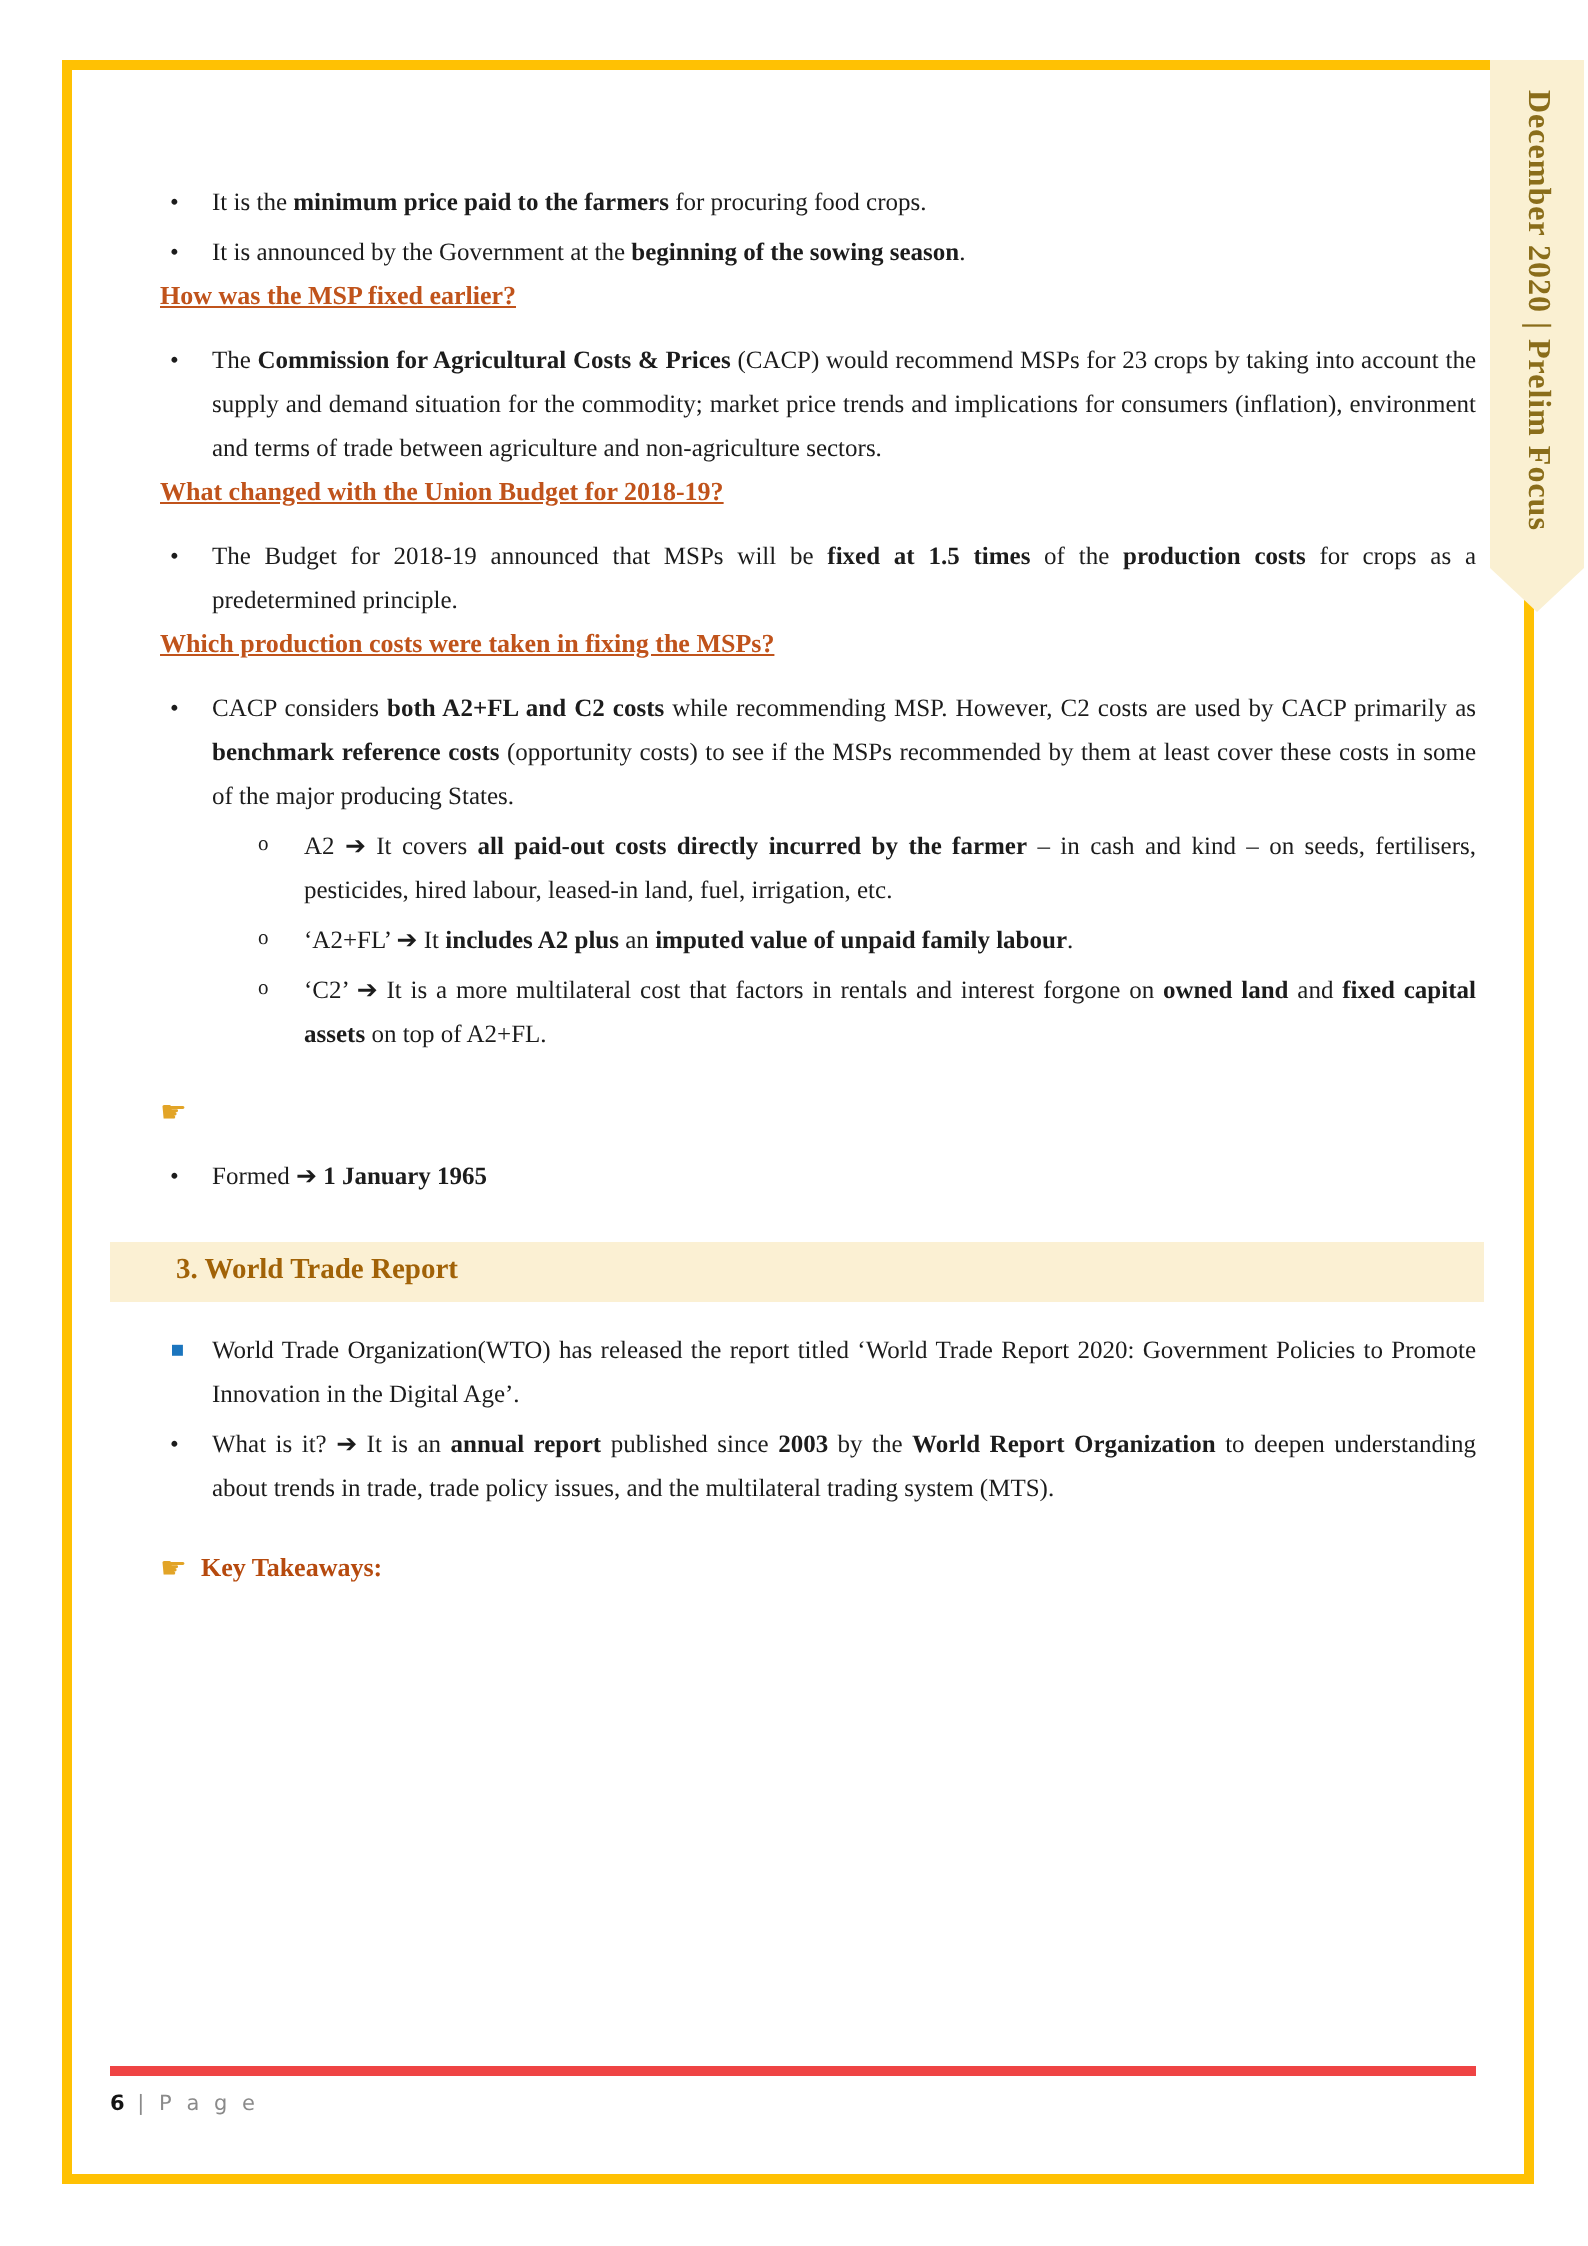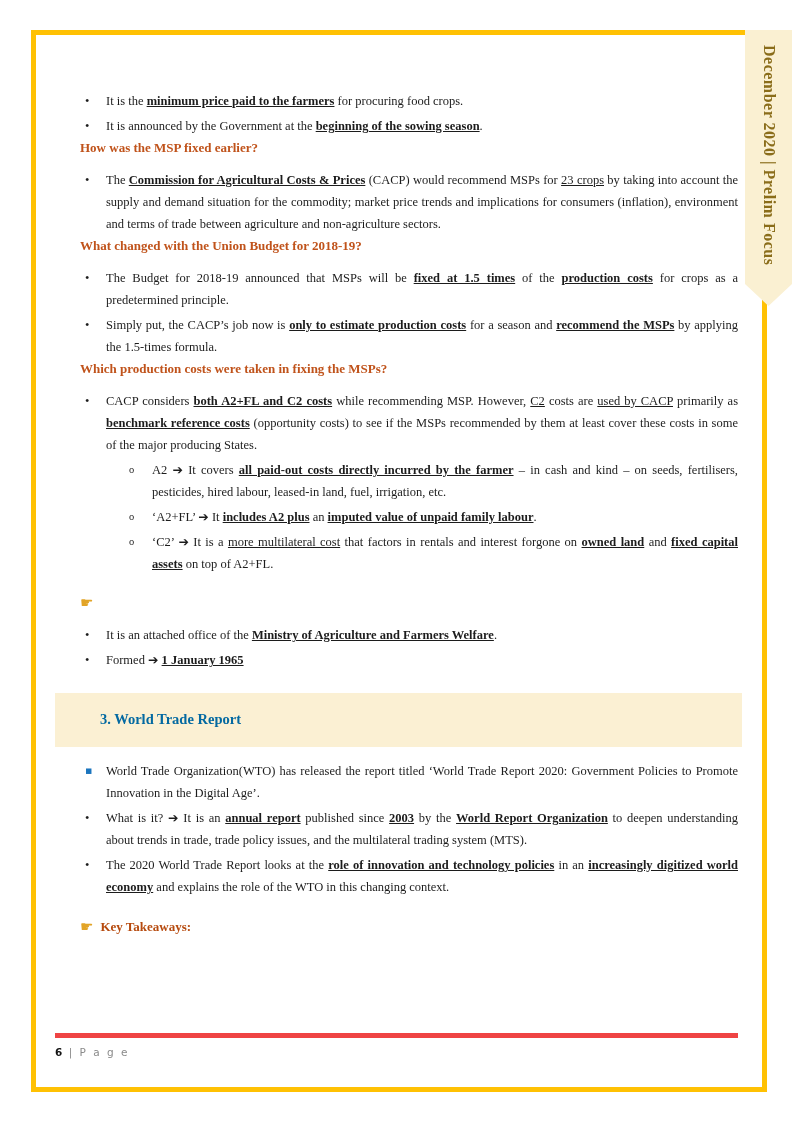--- a/index.html
+++ b/index.html
@@ -31,34 +31,34 @@
      text-align:justify;
      font-family:"Liberation Serif","DejaVu Sans",serif;}
   li.dot::before{content:"\2022";position:absolute;left:5px;top:0;color:var(--ink);}
   li.sq::before{content:"\25AA";position:absolute;left:5px;top:0;color:var(--blue);
                 font-size:11px;font-family:"DejaVu Sans",sans-serif;}
   ul.sub{margin:1px 0 2px 0;}
   ul.sub li{padding-left:72px;}
   ul.sub li::before{content:"o";position:absolute;left:49px;top:0;font-size:10.5px;}
 
   h2,h3{font-family:"Liberation Serif", serif;}
-  h3.hq{color:var(--orange);font-size:13px;font-weight:bold;margin:0 0 13px 0;}
+  h3.hq{color:var(--orange);font-size:13px;font-weight:bold;margin:0 0 13px 0;text-decoration:underline;}
   h3.hb{color:var(--blue);font-size:13px;font-weight:bold;margin:17px 0 13px 0;}
   h3.hf{color:var(--rust);font-size:13px;font-weight:bold;margin:21px 0 13px 0;
         display:flex;align-items:center;}
   .finger{color:var(--finger);font-size:15px;margin-right:7px;line-height:1;
           font-family:"DejaVu Sans",sans-serif;}
 
   .band{background:var(--band-bg);margin:22px -4px 13px -25px;
         padding:6px 0 7px 33px;}
-  .band h2{margin:12px;font-size:14.5px;font-weight:bold;color:#0369a1;}
+  .band h2{margin:0;font-size:14.5px;font-weight:bold;color:#a16207;}
 
   
   .r-b{font-weight:bold;}
-  .r-u{text-decoration:underline;}
+  .r-u{}
 
   .footer{position:absolute;left:55px;right:56px;top:1033px;
           border-top:5px solid #ef4444;padding-top:8px;
           font-family:"DejaVu Sans",sans-serif;font-size:10.5px;}
   .footer .num{font-weight:bold;color:#141414;}
   .footer .lbl{color:#8a8a8a;letter-spacing:2px;margin-left:3px;}
 </style>
 </head>
 <body>
 
@@ -78,52 +78,49 @@
     </ul>
 
     <h3 class="hq">How was the MSP fixed earlier?</h3>
     <ul>
       <li class="dot"><span>The </span><span class="r-b r-u">Commission for Agricultural Costs &amp; Prices</span><span> (CACP) would recommend MSPs for </span><span class="r-u">23 crops</span><span> by taking into account the supply and demand situation for the commodity; market price trends and implications for consumers (inflation), environment and terms of trade between agriculture and non-agriculture sectors.</span></li>
     </ul>
 
     <h3 class="hq">What changed with the Union Budget for 2018-19?</h3>
     <ul>
       <li class="dot"><span>The Budget for 2018-19 announced that MSPs will be </span><span class="r-b r-u">fixed at 1.5 times</span><span> of the </span><span class="r-b r-u">production costs</span><span> for crops as a predetermined principle.</span></li>
-      <li class="dot"><span>Simply put, the CACP’s job now is </span><span class="r-b r-u">only to estimate production costs</span><span> for a season and </span><span class="r-b r-u">recommend the MSPs</span><span> by applying the 1.5-times formula.</span></li>
     </ul>
 
     <h3 class="hq">Which production costs were taken in fixing the MSPs?</h3>
     <ul>
       <li class="dot"><span>CACP considers </span><span class="r-b r-u">both A2+FL and C2 costs</span><span> while recommending MSP. However, </span><span class="r-u">C2</span><span> costs are </span><span class="r-u">used by CACP</span><span> primarily as </span><span class="r-b r-u">benchmark reference costs</span><span> (opportunity costs) to see if the MSPs recommended by them at least cover these costs in some of the major producing States.</span></li>
     </ul>
     <ul class="sub">
       <li><span>A2 ➔ It covers </span><span class="r-b r-u">all paid-out costs directly incurred by the farmer</span><span> – in cash and kind – on seeds, fertilisers, pesticides, hired labour, leased-in land, fuel, irrigation, etc.</span></li>
       <li><span>‘A2+FL’ ➔ It </span><span class="r-b r-u">includes A2 plus</span><span> an </span><span class="r-b r-u">imputed value of unpaid family labour</span><span>.</span></li>
       <li><span>‘C2’ ➔ It is a </span><span class="r-u">more multilateral cost</span><span> that factors in rentals and interest forgone on </span><span class="r-b r-u">owned land</span><span> and </span><span class="r-b r-u">fixed capital assets</span><span> on top of A2+FL.</span></li>
     </ul>
 
     <h3 class="hf">
       <span class="finger">☛</span>
     </h3>
     <ul>
-      <li class="dot"><span>It is an attached office of the </span><span class="r-b r-u">Ministry of Agriculture and Farmers Welfare</span><span>.</span></li>
       <li class="dot"><span>Formed ➔ </span><span class="r-b r-u">1 January 1965</span></li>
     </ul>
 
     <div class="band">
       <h2>3. World Trade Report</h2>
     </div>
 
     <ul>
       <li class="sq"><span>World Trade Organization(WTO) has released the report titled ‘World Trade Report 2020: Government Policies to Promote Innovation in the Digital Age’.</span></li>
     </ul>
 
     <ul>
       <li class="dot"><span>What is it? ➔ It is an </span><span class="r-b r-u">annual report</span><span> published since </span><span class="r-b r-u">2003</span><span> by the </span><span class="r-b r-u">World Report Organization</span><span> to deepen understanding about trends in trade, trade policy issues, and the multilateral trading system (MTS).</span></li>
-      <li class="dot"><span>The 2020 World Trade Report looks at the </span><span class="r-b r-u">role of innovation and technology policies</span><span> in an </span><span class="r-b r-u">increasingly digitized world economy</span><span> and explains the role of the WTO in this changing context.</span></li>
     </ul>
 
     <h3 class="hf">
       <span class="finger">☛</span>
       <span>Key Takeaways:</span>
     </h3>
 
   </div>
 
   <div class="footer">

